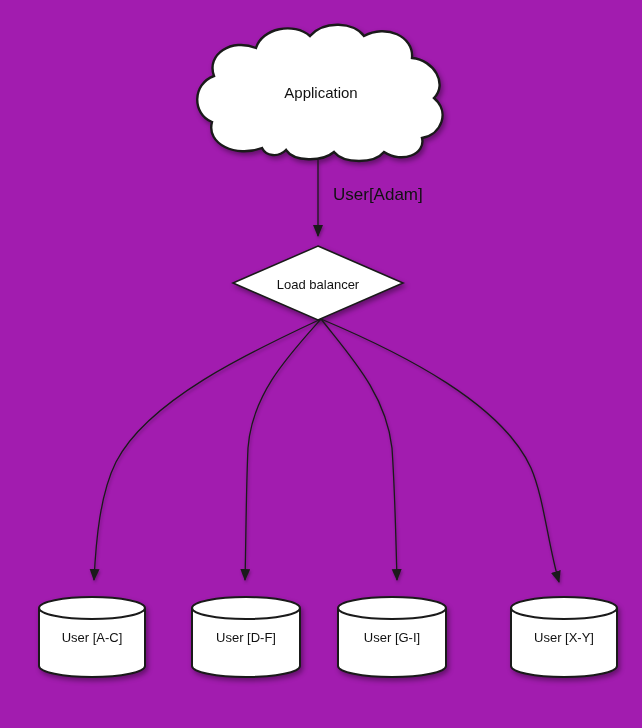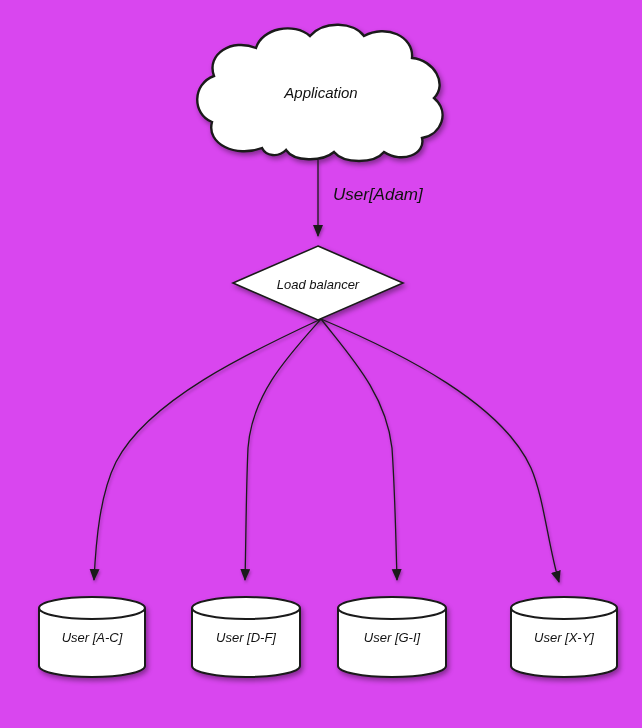--- a/index.html
+++ b/index.html
@@ -4,23 +4,22 @@
 <style>
   html, body {
     margin: 0;
     padding: 0;
     background: #ffffff;
   }
   .stage {
     position: relative;
     width: 642px;
     height: 728px;
-    background: #d946ef;
+    background: #a21caf;
     overflow: hidden;
-    font-style: italic;
   }
   svg {
     display: block;
   }
   .shape {
     fill: #ffffff;
     stroke: #1a1a1a;
   }
   .cloud-shape   { stroke-width: 2.4; }
   .diamond-shape { stroke-width: 1.6; }

